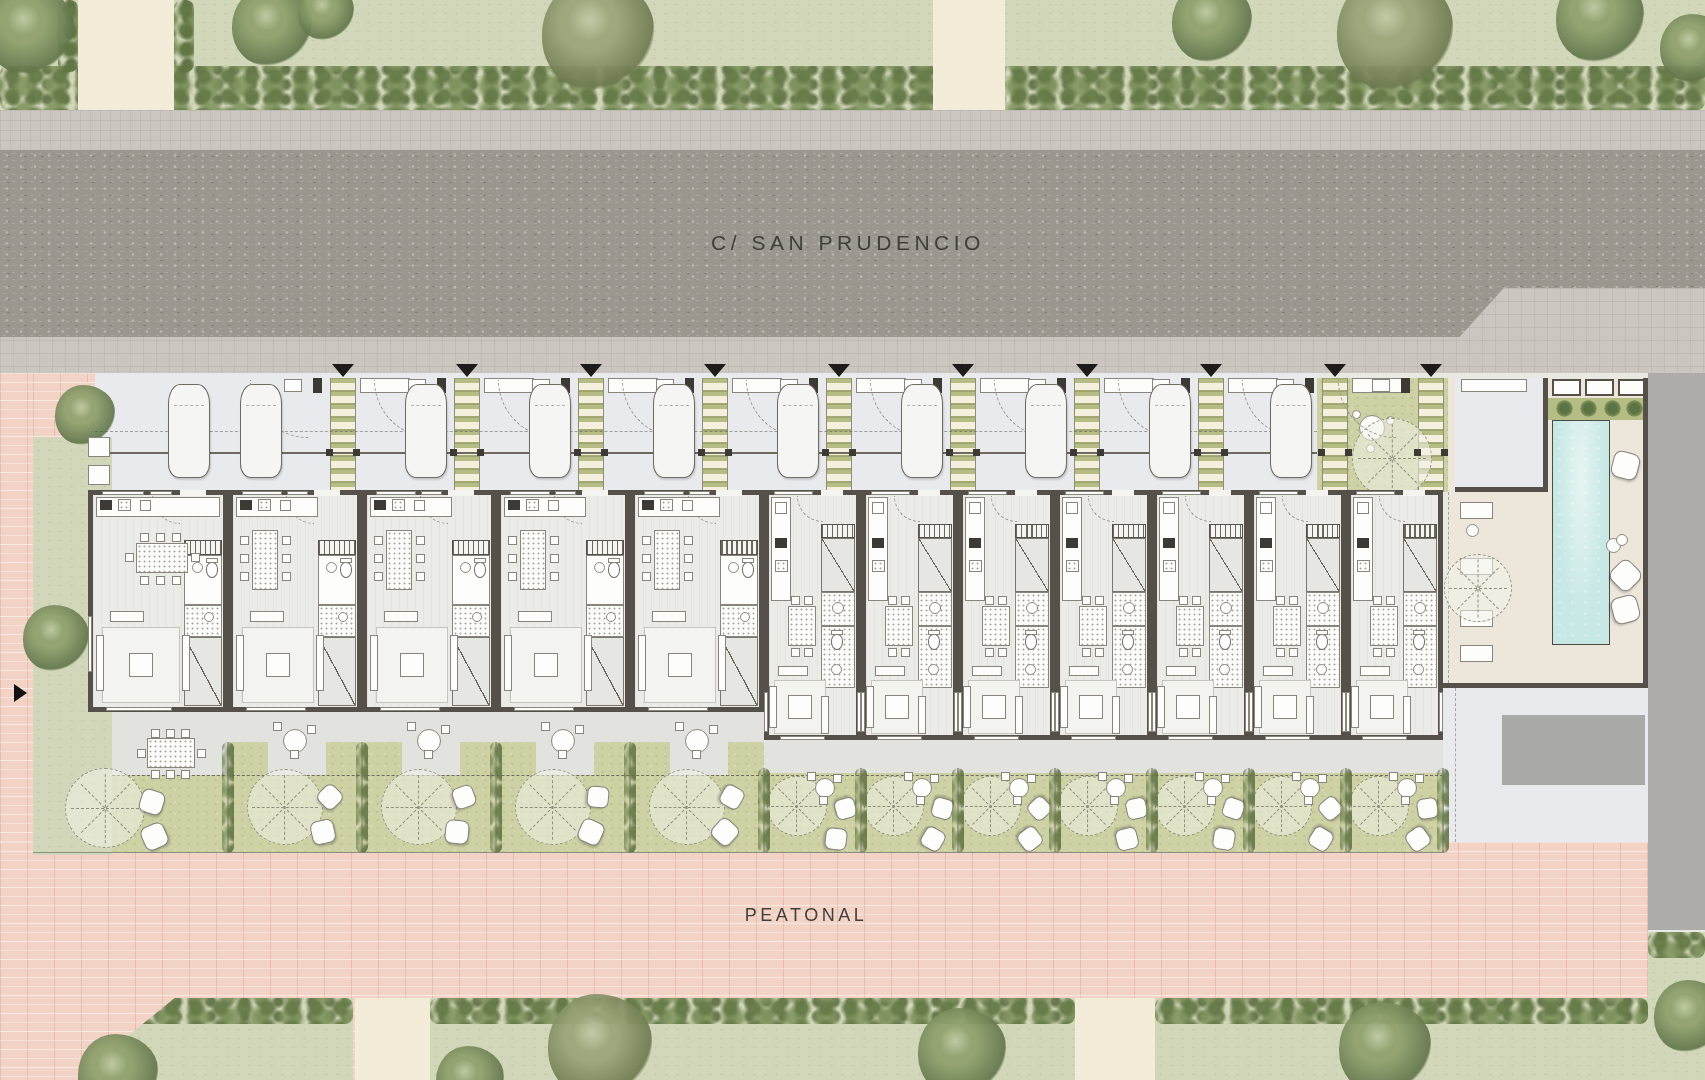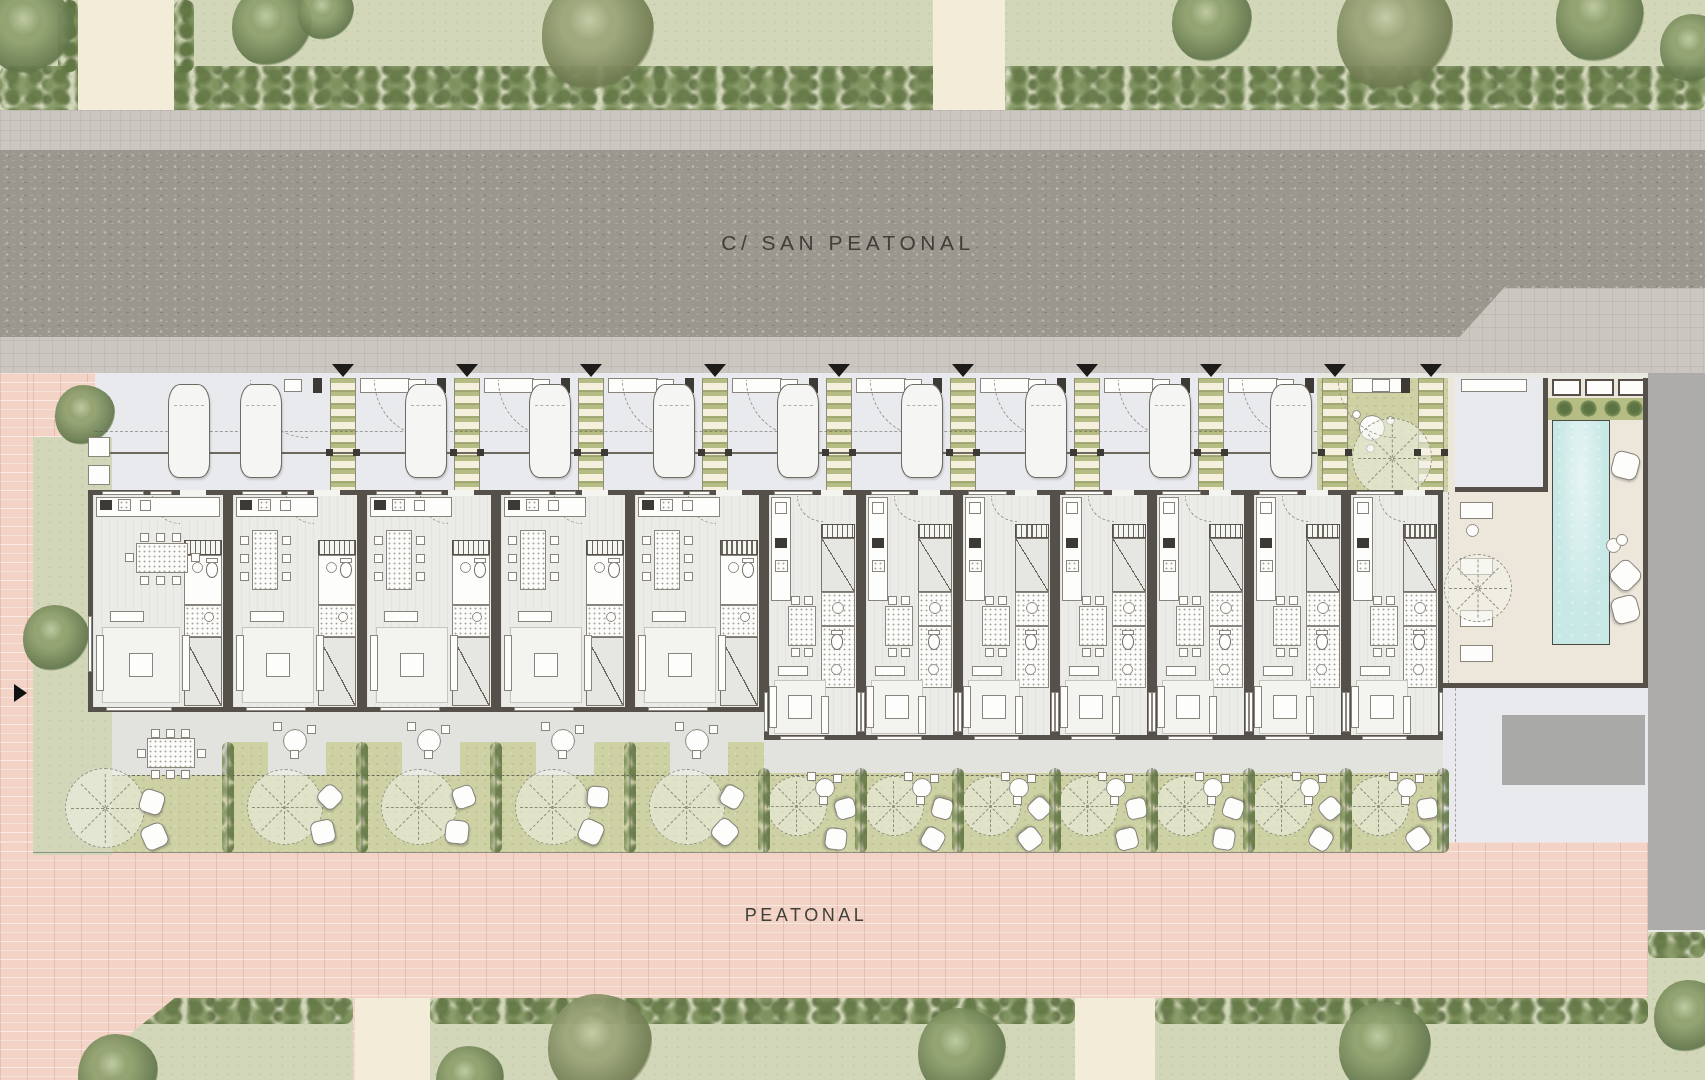--- a/index.html
+++ b/index.html
@@ -837,15 +837,15 @@
     <div class="wht circ" style="left: 1396.5px; top: 778px; width: 20px; height: 20px;"></div>
     <div class="wht" style="left: 1388.5px; top: 772px; width: 9px; height: 9px;"></div>
     <div class="wht" style="left: 1414.5px; top: 774px; width: 9px; height: 9px;"></div>
     <div class="wht" style="left: 1400.5px; top: 796px; width: 9px; height: 9px;"></div>
     <div class="pillow" style="left: 1416.5px; top: 798px; width: 21px; height: 21px; transform: rotate(351deg);"></div>
     <div class="pillow" style="left: 1406.5px; top: 828px; width: 22px; height: 22px; transform: rotate(235deg);"></div>
     <div style="left: 1345px; top: 768px; width: 2px; height: 85px; background: rgb(163, 158, 149);"></div>
     <div class="hedgeh" style="left: 1340px; top: 768px; width: 12px; height: 85px; opacity: 0.9;"></div>
     <div style="left: 1442px; top: 768px; width: 2px; height: 85px; background: rgb(163, 158, 149);"></div>
     <div class="hedgeh" style="left: 1437px; top: 768px; width: 12px; height: 85px; opacity: 0.9;"></div>
-    <div class="lbl" style="left: 848px; top: 243px; font-size: 21px; letter-spacing: 4.5px; z-index: 50;">C/ SAN PEATONAL</div>
+    <div class="lbl" style="left: 848px; top: 243px; font-size: 21px; letter-spacing: 4.5px; z-index: 50;">C/ SAN PRUDENCIO</div>
     <div class="lbl" style="left: 806px; top: 915px; font-size: 18px; letter-spacing: 3.5px; z-index: 50;">PEATONAL</div>
   </div>
 
 </body></html>

